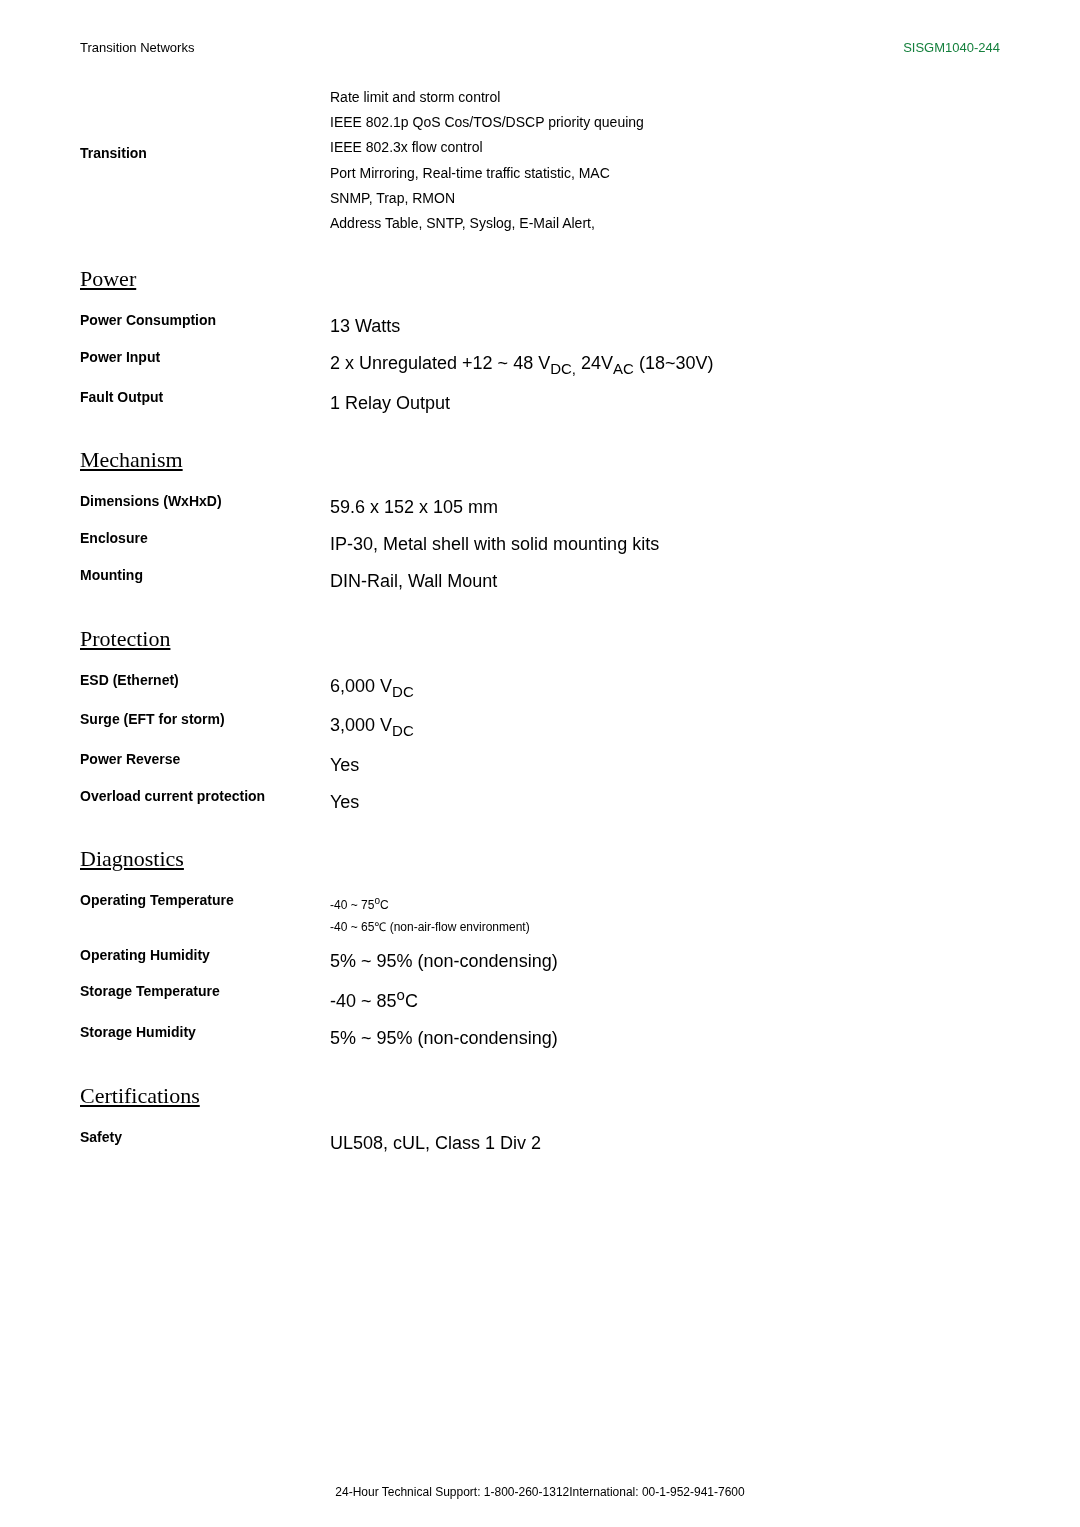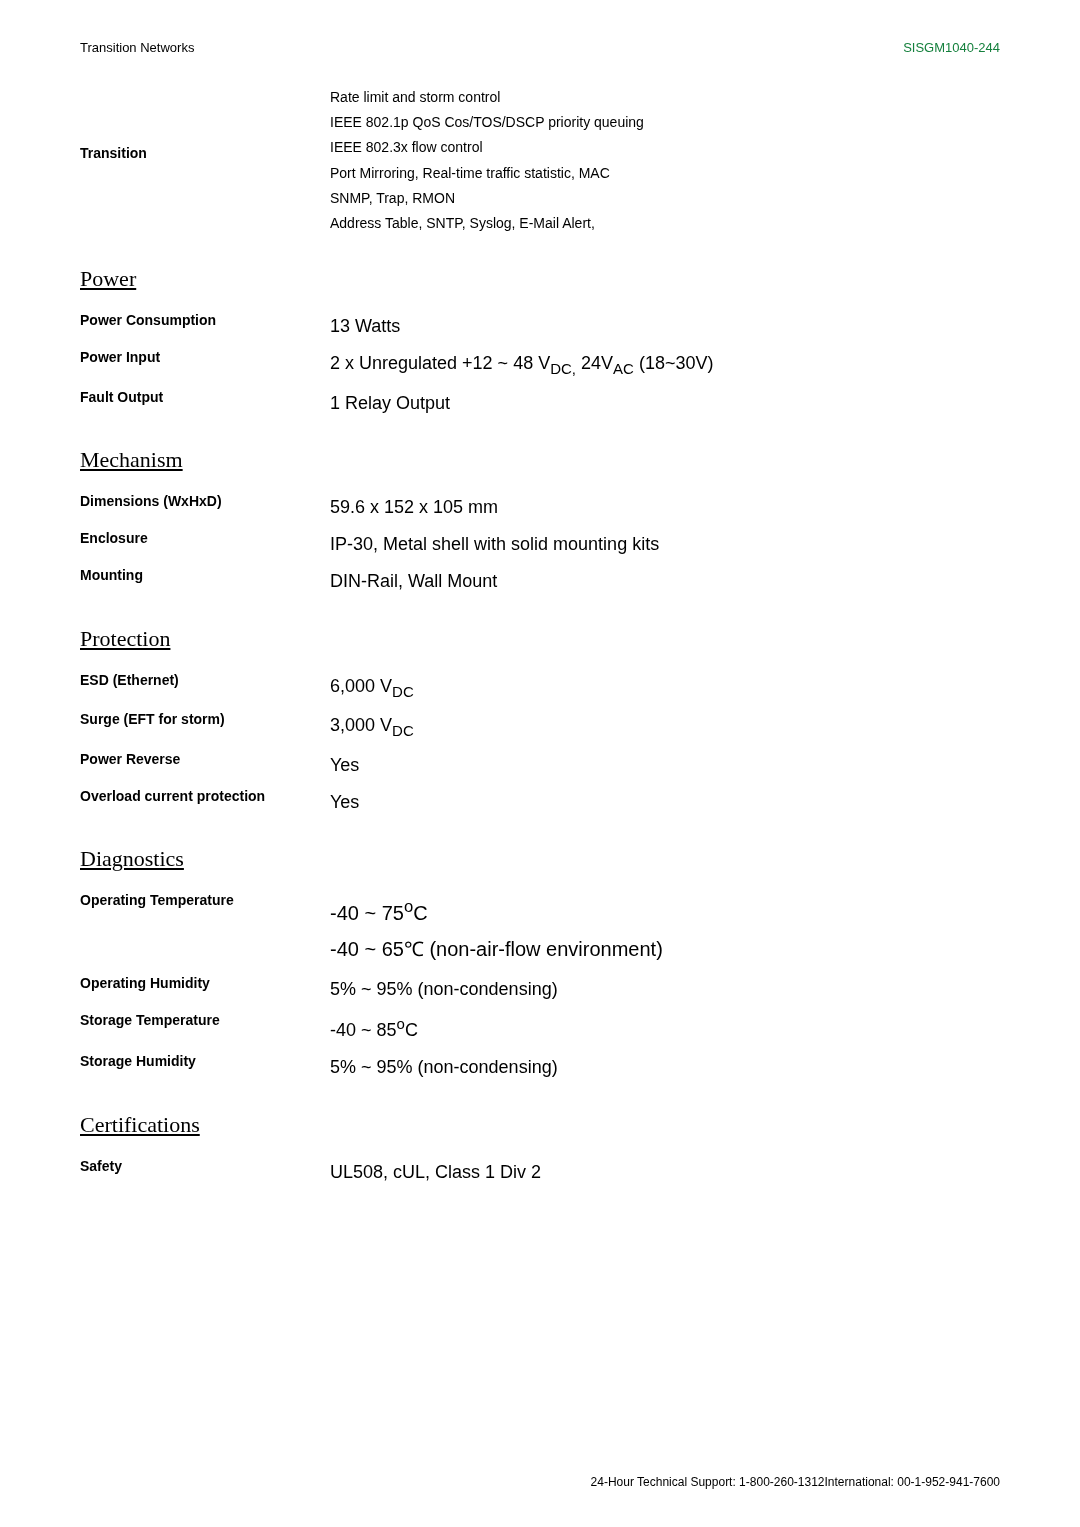--- a/index.html
+++ b/index.html
@@ -83,31 +83,31 @@
       min-width: 250px;
       flex-shrink: 0;
     }
 
     .spec-value {
       font-size: 18px;
       line-height: 1.6;
     }
 
     .spec-value-multiline {
-      font-size: 20px;
+      font-size: 12px;
       line-height: 1.8;
     }
 
     .footer {
       position: absolute;
-      bottom: 38px;
+      bottom: 28px;
       left: 0;
       right: 0;
       display: flex;
-      justify-content: flex-end;
+      justify-content: center;
       padding: 0 80px;
       font-size: 12px;
       color: #000;
       margin-top: 48px;
     }
   </style>
 </head>
 <body>
 
 <div class="page-container">

